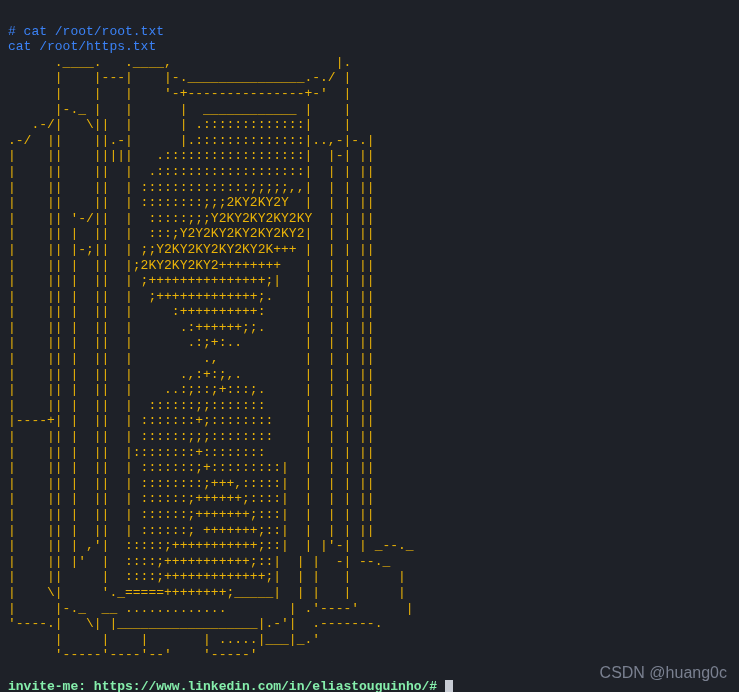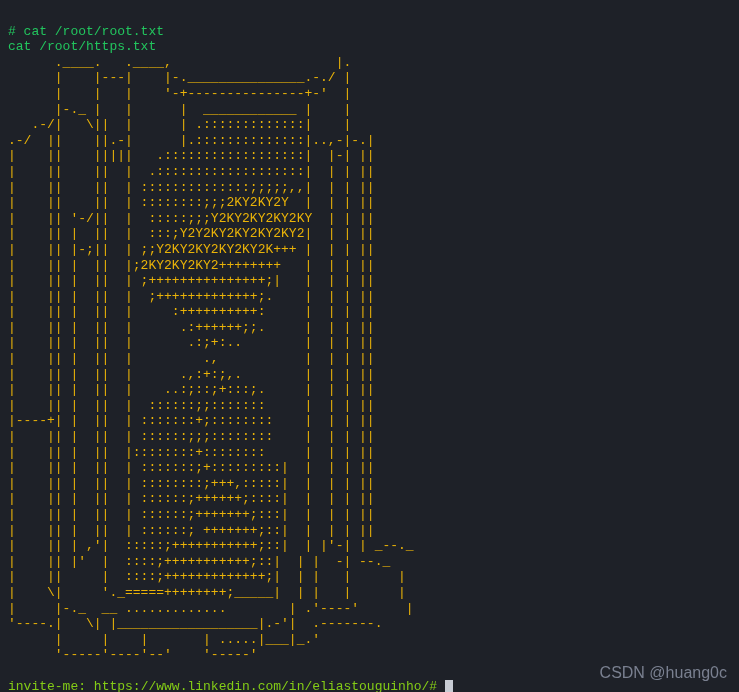--- a/index.html
+++ b/index.html
@@ -16,30 +16,31 @@
       color: #c8ccd4;
       overflow: hidden;
       position: relative;
     }
     .terminal {
       padding: 8px;
       white-space: pre;
       line-height: 1.2;
     }
     .prompt-line {
-      color: #22c55e;
+      color: #3b82f6;
     }
     .ascii-art {
       color: #eab308;
       line-height: 1.2;
       letter-spacing: 0;
     }
     .invite-line {
-      color: #84cc16;
+      color: #86efac;
       margin-top: 20px;
+      font-weight: bold;
     }
     .cursor {
       display: inline-block;
       width: 8px;
       height: 14px;
       background: #c8ccd4;
       vertical-align: text-bottom;
     }
     .watermark {
       position: absolute;

